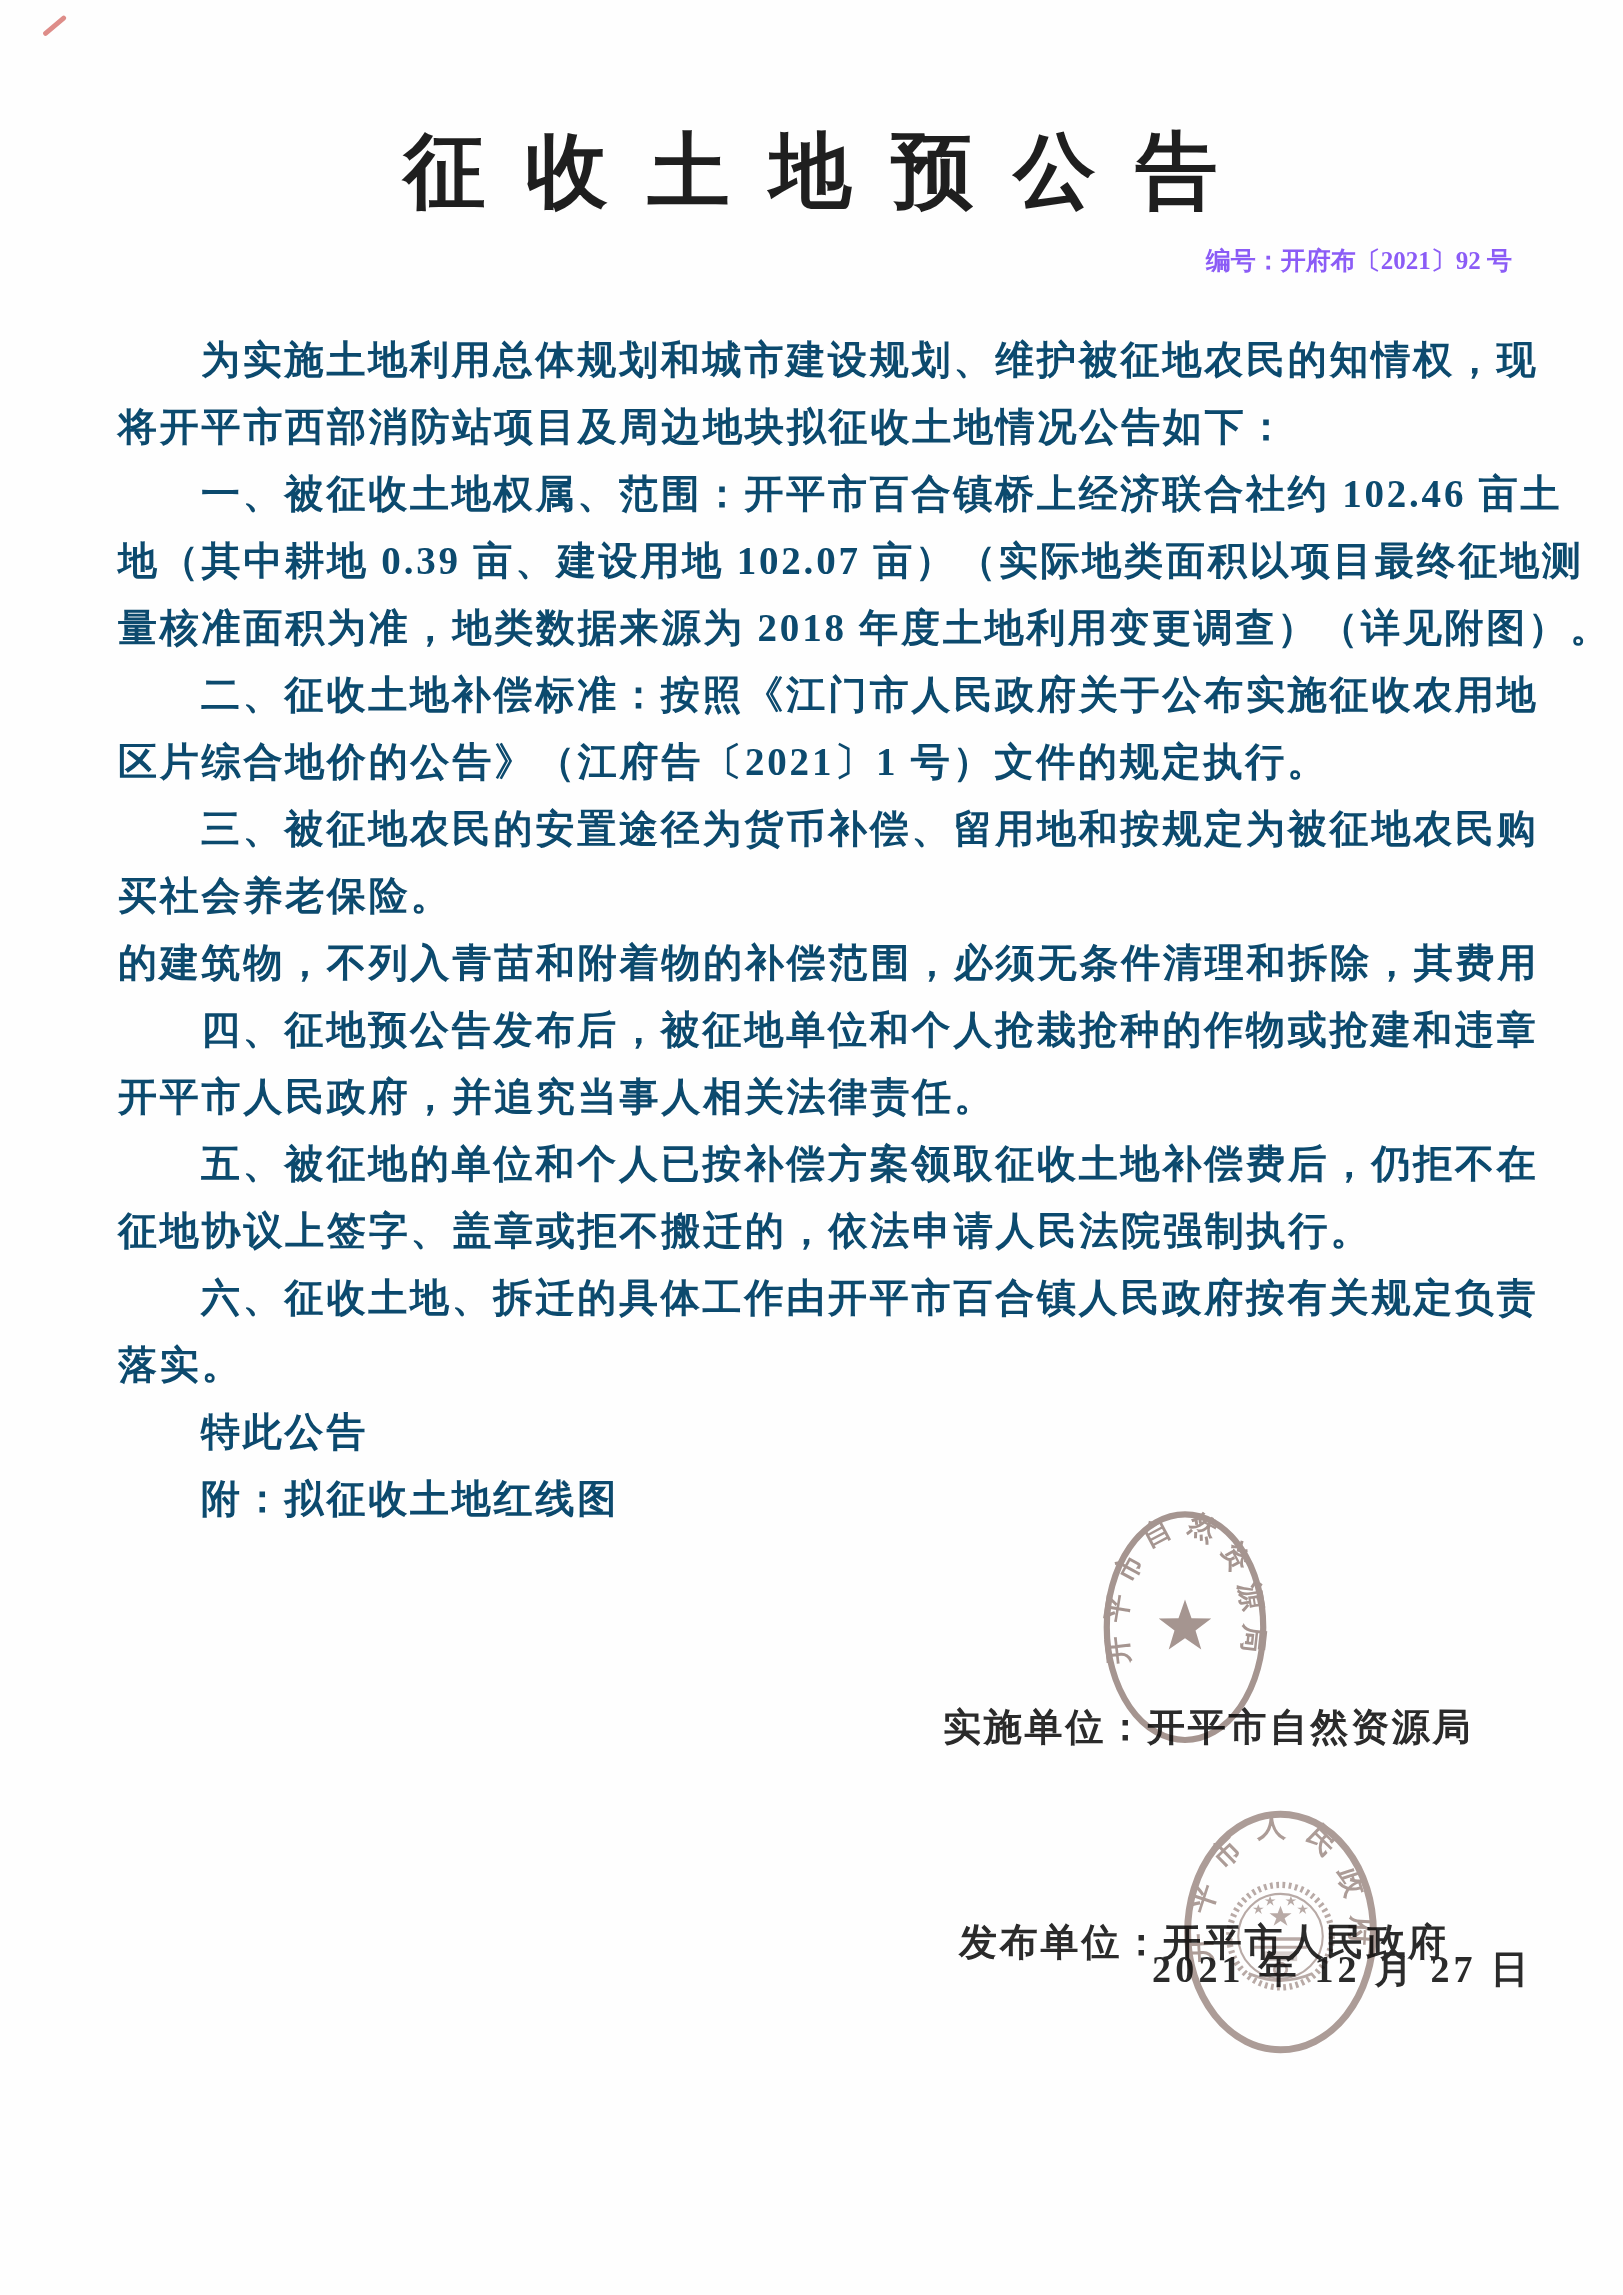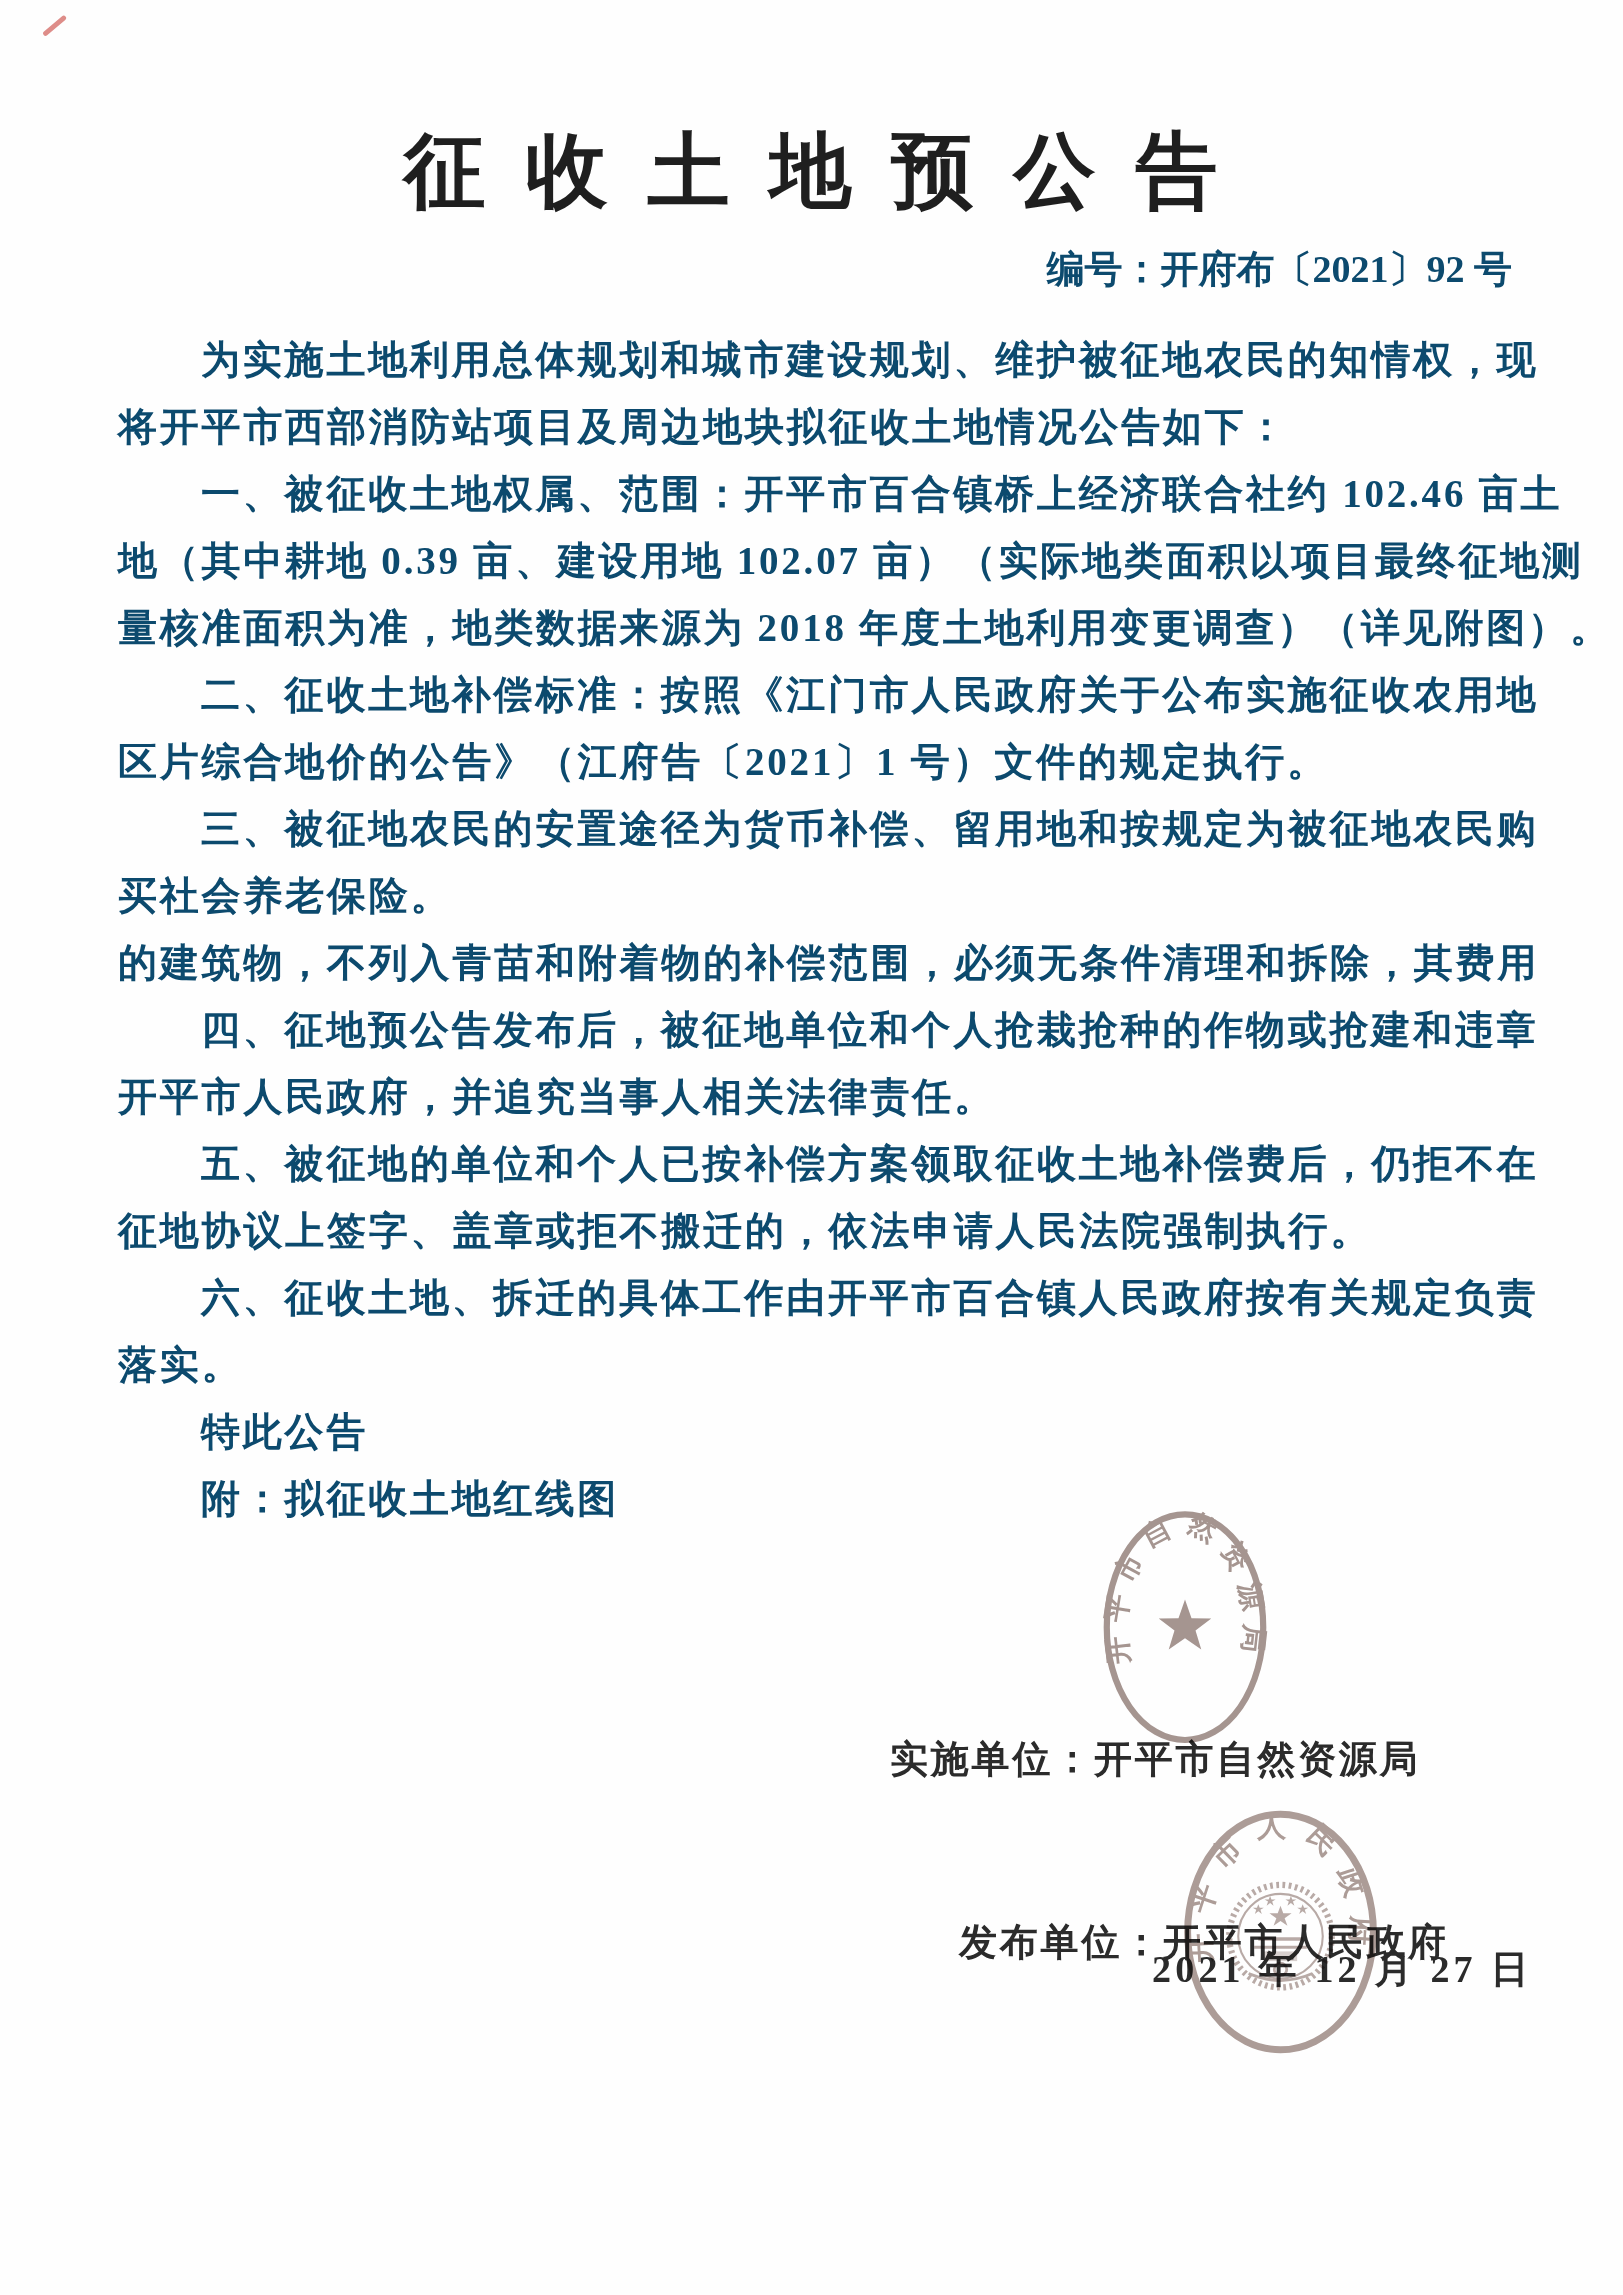--- a/index.html
+++ b/index.html
@@ -30,23 +30,23 @@
     font-size: 82px;
     font-weight: bold;
     letter-spacing: 40px;
     color: #1f1f1f;
     white-space: nowrap;
   }
   .doc-number {
     position: absolute;
     top: 244px;
     right: 112px;
-    font-size: 38px;
+    font-size: 25px;
     font-weight: bold;
-    color: #0c4a6e;
+    color: #8b5cf6;
     white-space: nowrap;
     margin-left: 48px;
   }
   .body-lines {
     position: absolute;
     top: 326px;
     left: 118px;
     width: 1397px;
     font-size: 39px;
     font-weight: bold;
@@ -58,21 +58,21 @@
   .body-line.indent { text-indent: 83px; }
   .sign-line {
     position: absolute;
     font-size: 38px;
     font-weight: bold;
     color: #2b2b2b;
     white-space: nowrap;
     letter-spacing: 2.8px;
     z-index: 3;
   }
-  .implement-line { top: 1702px; left: 890px; margin-top: 32px; }
+  .implement-line { top: 1702px; left: 943px; }
   .publish-line   { top: 1917px; left: 959px; }
   .date-line      { top: 1944px; left: 1152px; letter-spacing: 4.2px; }
   .seal {
     position: absolute;
     mix-blend-mode: multiply;
     opacity: 0.78;
     z-index: 4;
   }
   .seal-1 { left: 1095px; top: 1501px; }
   .seal-2 { left: 1180px; top: 1803px; }

